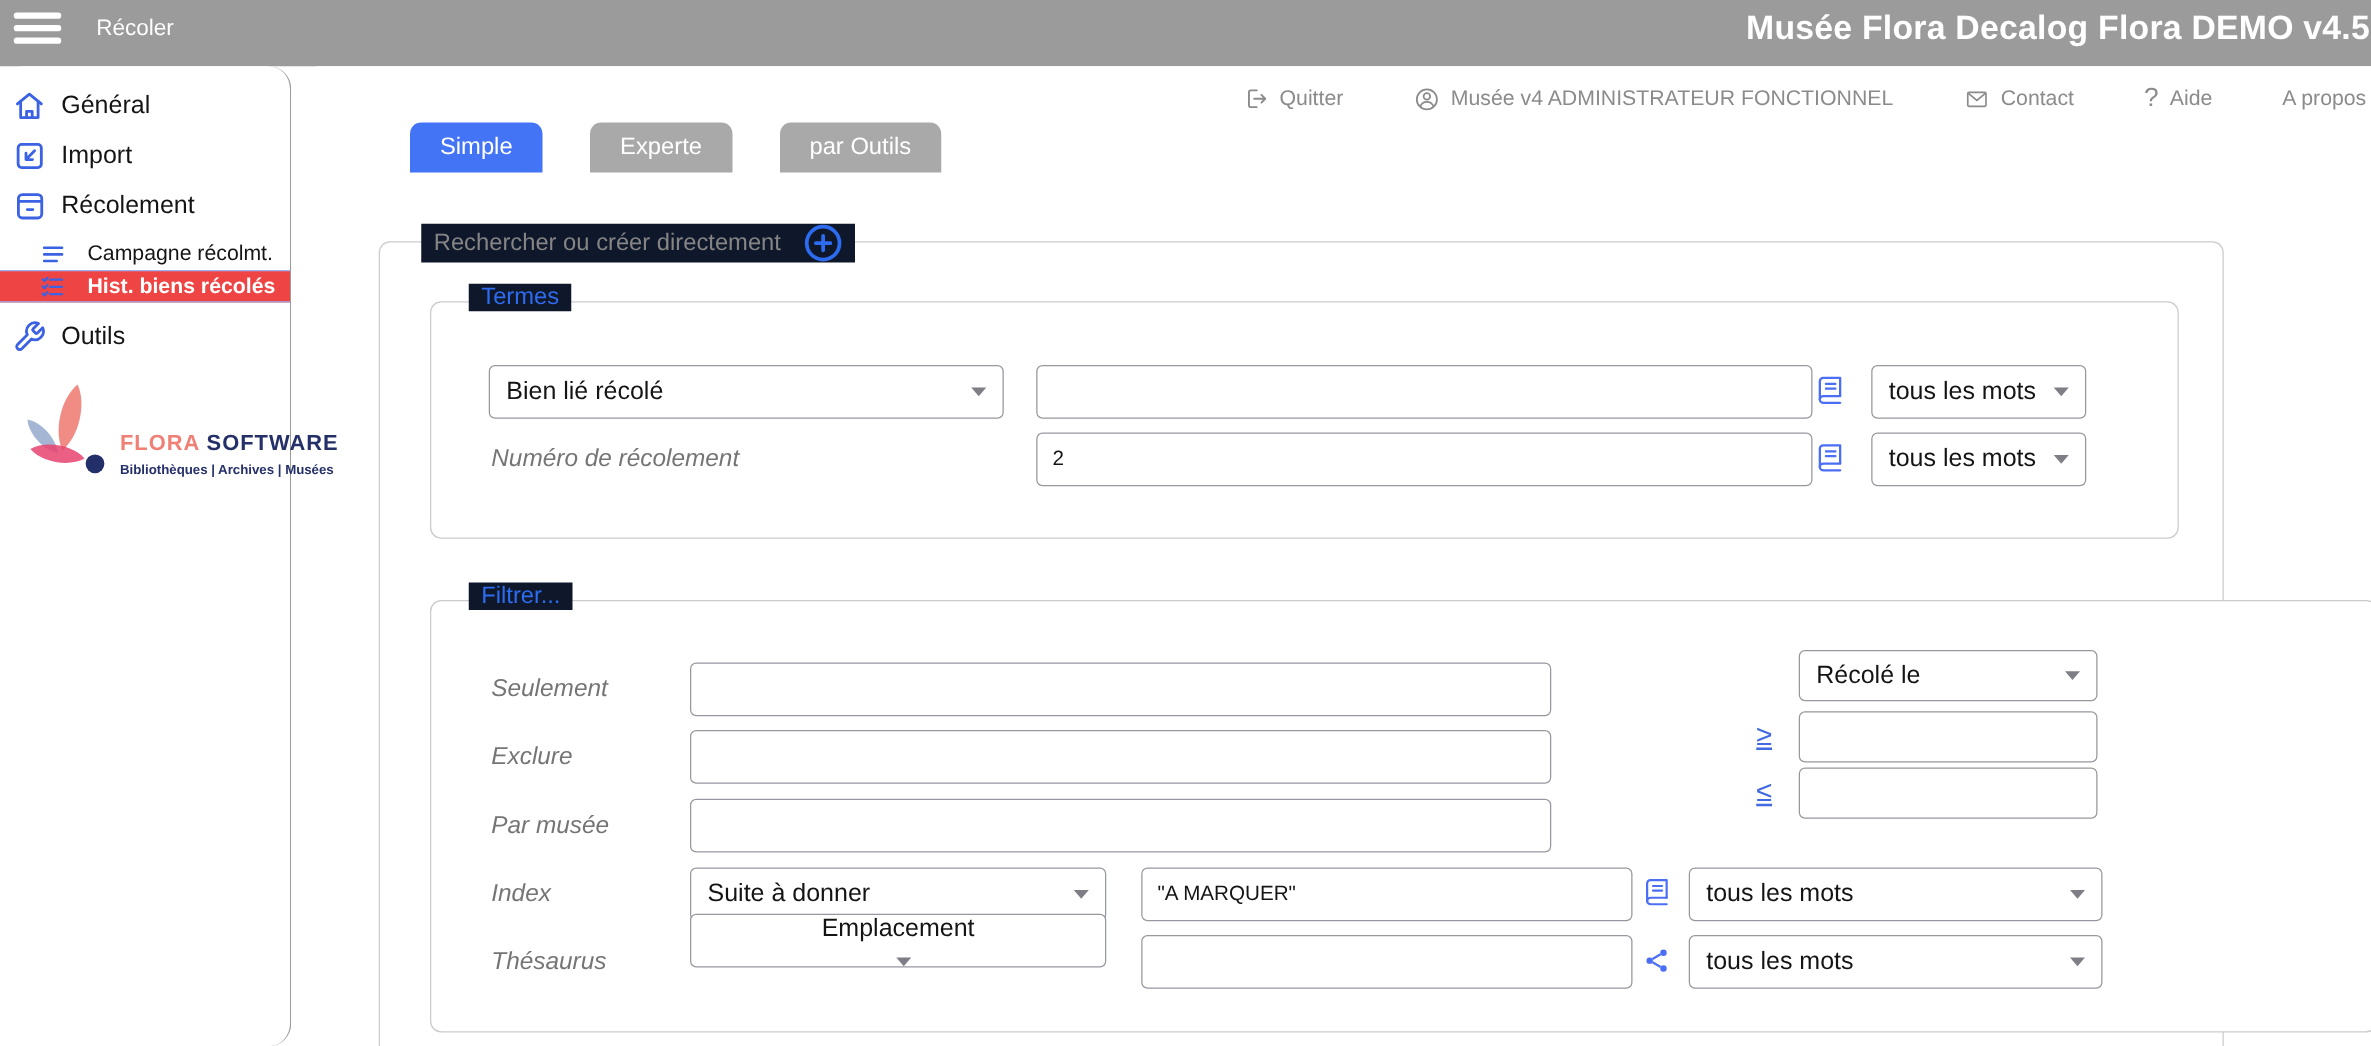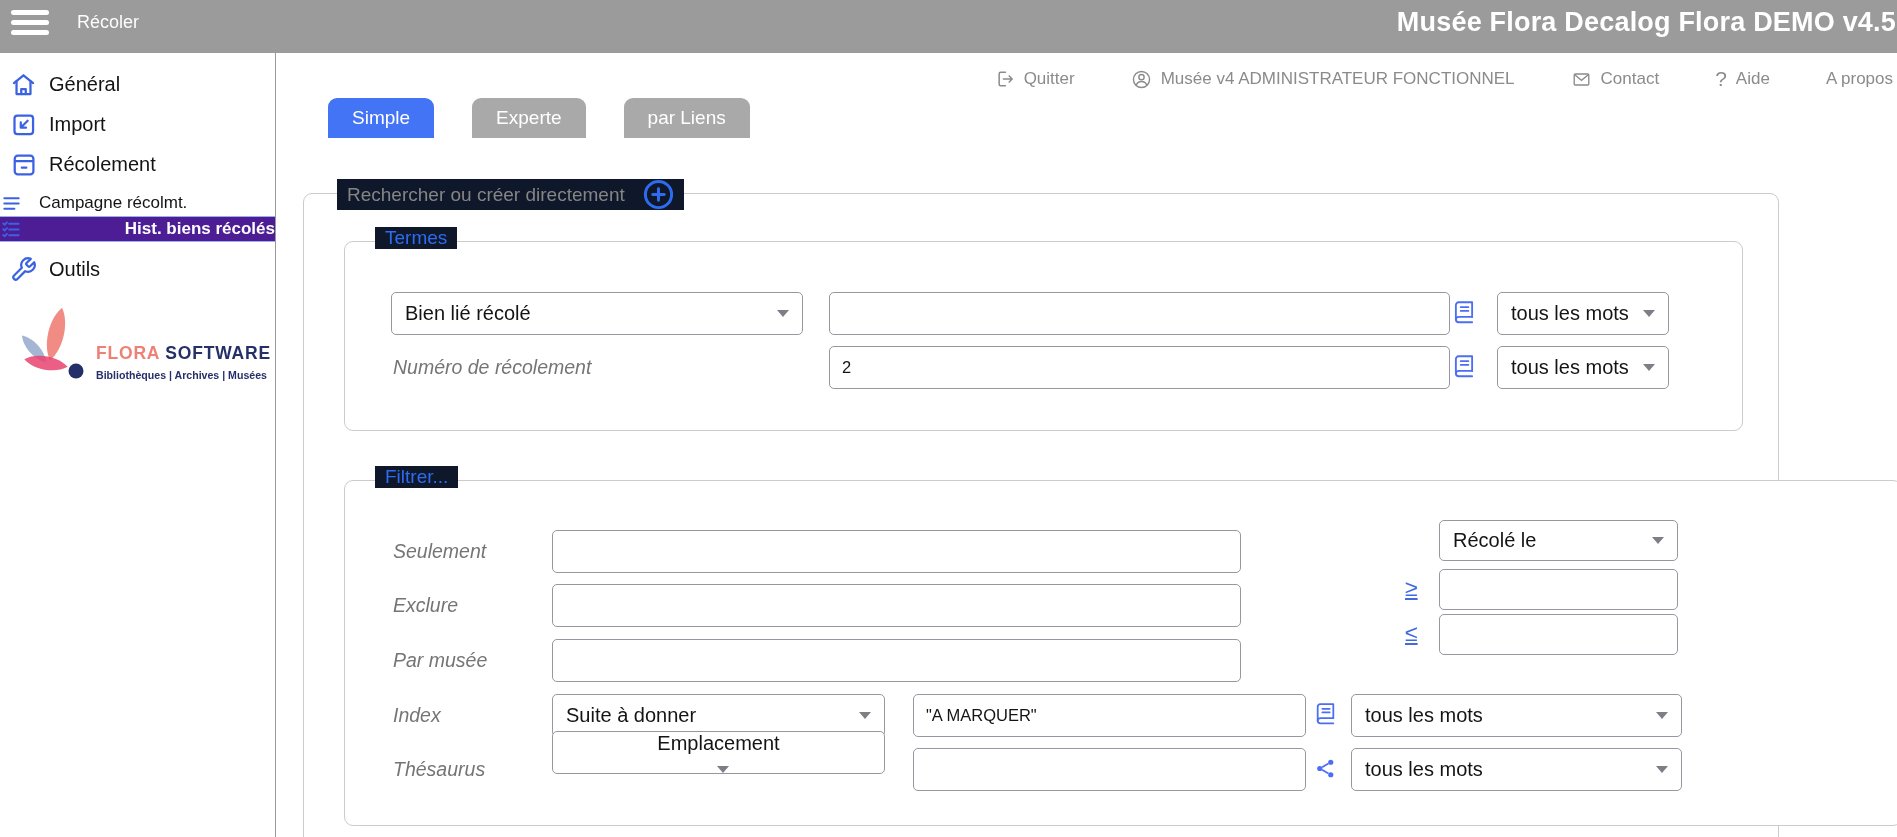--- a/index.html
+++ b/index.html
@@ -13,27 +13,27 @@
   #app-title { position:absolute; left:77px; top:0; height:45px; line-height:45px; color:#fdfdfd; font-size:18px; }
   #window-title { position:absolute; right:1px; top:7px; color:#fff; font-size:27px; font-weight:bold; letter-spacing:.2px; }
 
   
   #header-row { position:absolute; left:253px; top:53px; width:1644px; height:48px; background:#fff; }
   #header-links { position:absolute; right:4px; top:14px; display:flex; align-items:center; gap:56px; }
   .hlink { display:flex; align-items:center; gap:9px; color:#8b8b8b; font-size:17px; cursor:pointer; white-space:nowrap; }
   .qmark { font-size:21px; color:#8b8b8b; }
 
   
-  #sidebar { position:absolute; left:0; top:53px; width:276px; height:784px; background:#fff; border-right:1px solid #9a9a9a; }
+  #sidebar { position:absolute; left:0; top:53px; width:233px; height:784px; background:#fff; border-right:1px solid #9a9a9a;border-radius:18px; }
   #nav { padding-top:11px; }
   .nav-main { height:40px; display:flex; align-items:center; padding-left:10px; gap:12px; font-size:20px; color:#141414; cursor:pointer; }
   .nav-main.tall { height:44px; }
-  .nav-sub { height:26px; display:flex; align-items:center; gap:16px; font-size:17px; color:#141414; cursor:pointer; }
+  .nav-sub { height:26px; display:flex; align-items:center; padding-left:31px; gap:16px; font-size:17px; color:#141414; cursor:pointer; }
   .nav-sub.first { margin-top:6px; }
-  .nav-sub.active { background:#4c1d95; color:#fff; font-weight:bold; box-shadow:inset 0 1px 0 #9db0ee, inset 0 -1px 0 #9db0ee;justify-content:space-between; }
+  .nav-sub.active { background:#ef4444; color:#fff; font-weight:bold; box-shadow:inset 0 1px 0 #9db0ee, inset 0 -1px 0 #9db0ee; }
   .nav-main.outils { margin-top:5px; }
   .nicon { flex:0 0 auto; display:flex; }
 
   #logo-block { position:absolute; left:14px; top:252px; width:232px; display:flex; align-items:center; }
   #logo-text { margin-left:8px; margin-top:28px; }
   #brand { font-size:17.5px; font-weight:bold; letter-spacing:.8px; white-space:nowrap; }
   #brand .b1 { color:#f08076; } #brand .b2 { color:#253069; }
   #tagline { font-size:10.6px; font-weight:bold; color:#253069; margin-top:5px; white-space:nowrap; }
 
   
@@ -186,21 +186,21 @@
     <div id="logo-text">
       <div id="brand"><span class="b1">FLORA</span> <span class="b2">SOFTWARE</span></div>
       <div id="tagline">Bibliothèques | Archives | Musées</div>
     </div>
   </div>
 </div>
 
 <div id="tabs">
   <div class="tab active">Simple</div>
   <div class="tab">Experte</div>
-  <div class="tab">par Liens</div>
+  <div class="tab">par Outils</div>
 </div>
 
 <div class="panel" style="left:303px; top:193px; width:1476px; height:660px;">
   <span class="panel-legend legend-gray" style="left:33px;">
     <span>Rechercher ou créer directement</span>
     <span style="display:flex;cursor:pointer;">
       <svg width="31" height="31" viewBox="0 0 30 30">
         <circle cx="15" cy="15" r="12.7" fill="none" stroke="#2d6cf0" stroke-width="2.9"></circle>
         <path d="M15 9.4v11.2M9.4 15h11.2" stroke="#2d6cf0" stroke-width="2.9" stroke-linecap="round"></path>
       </svg>

